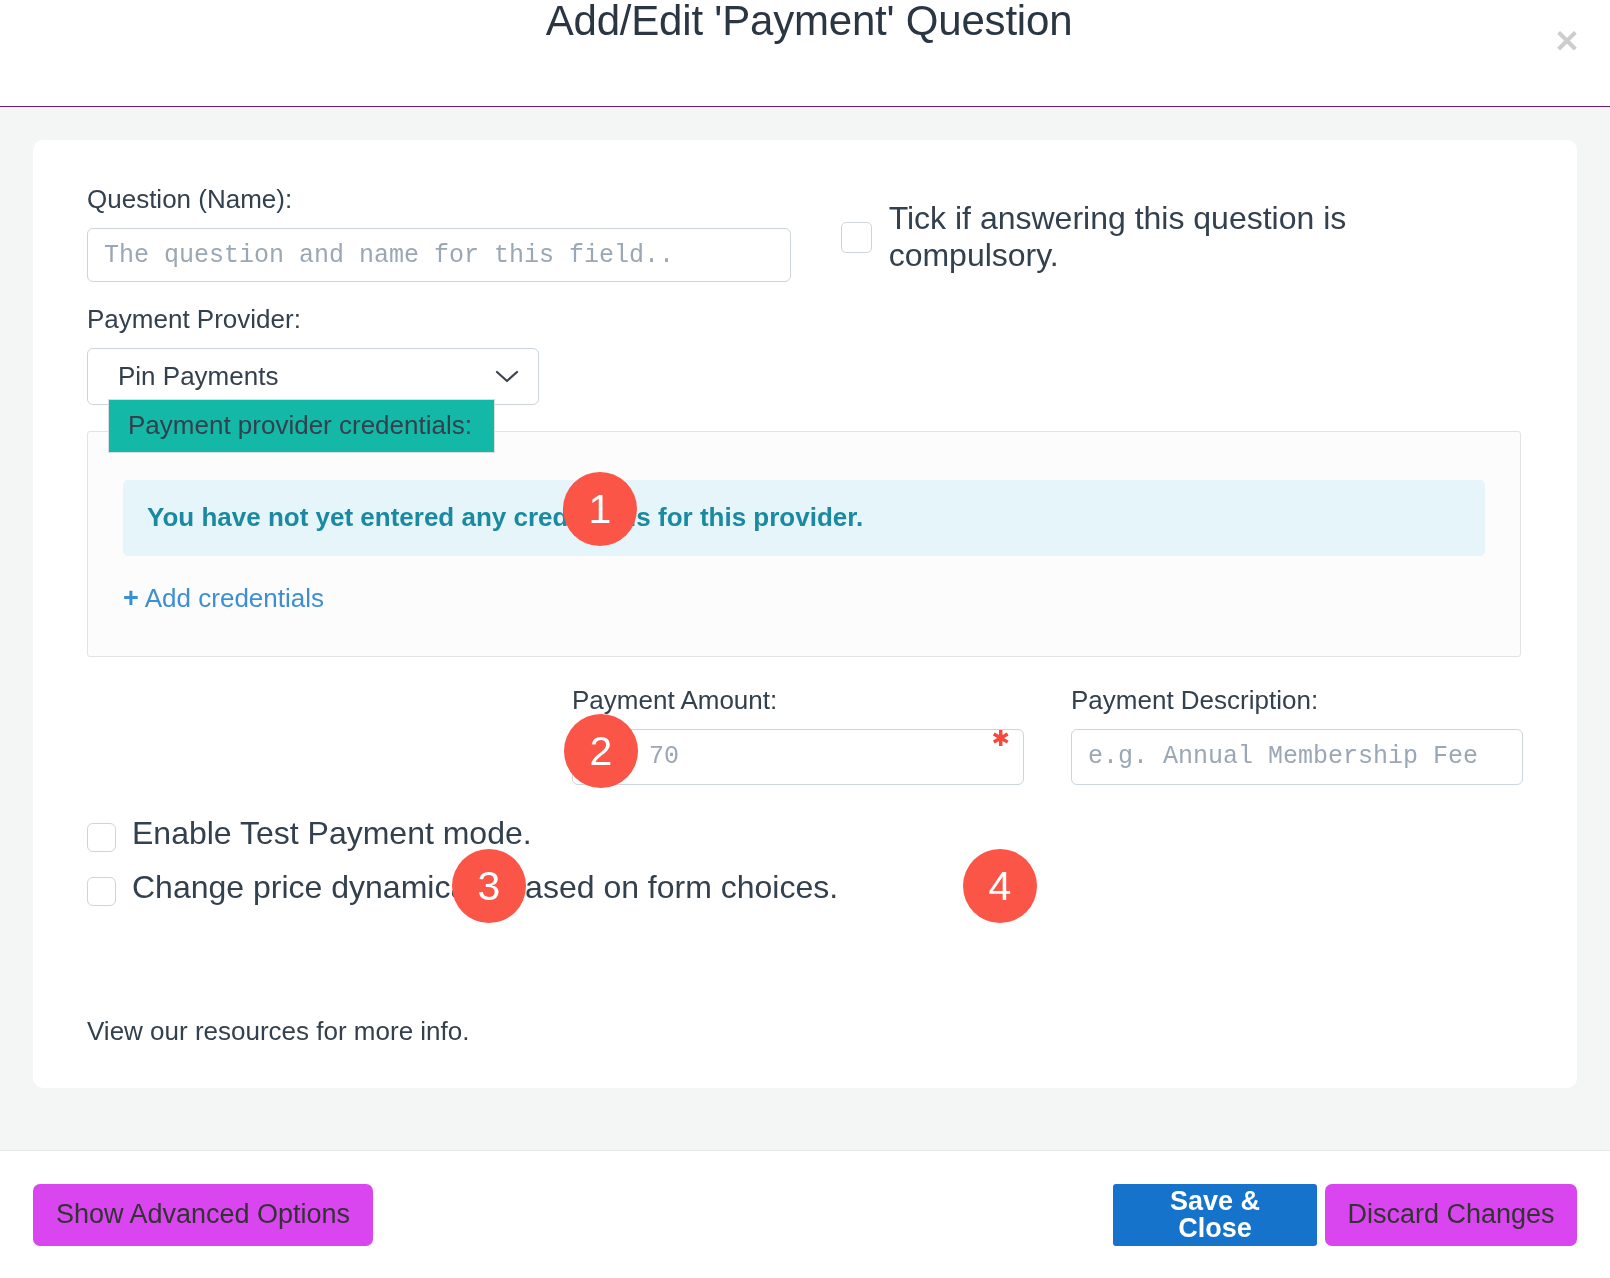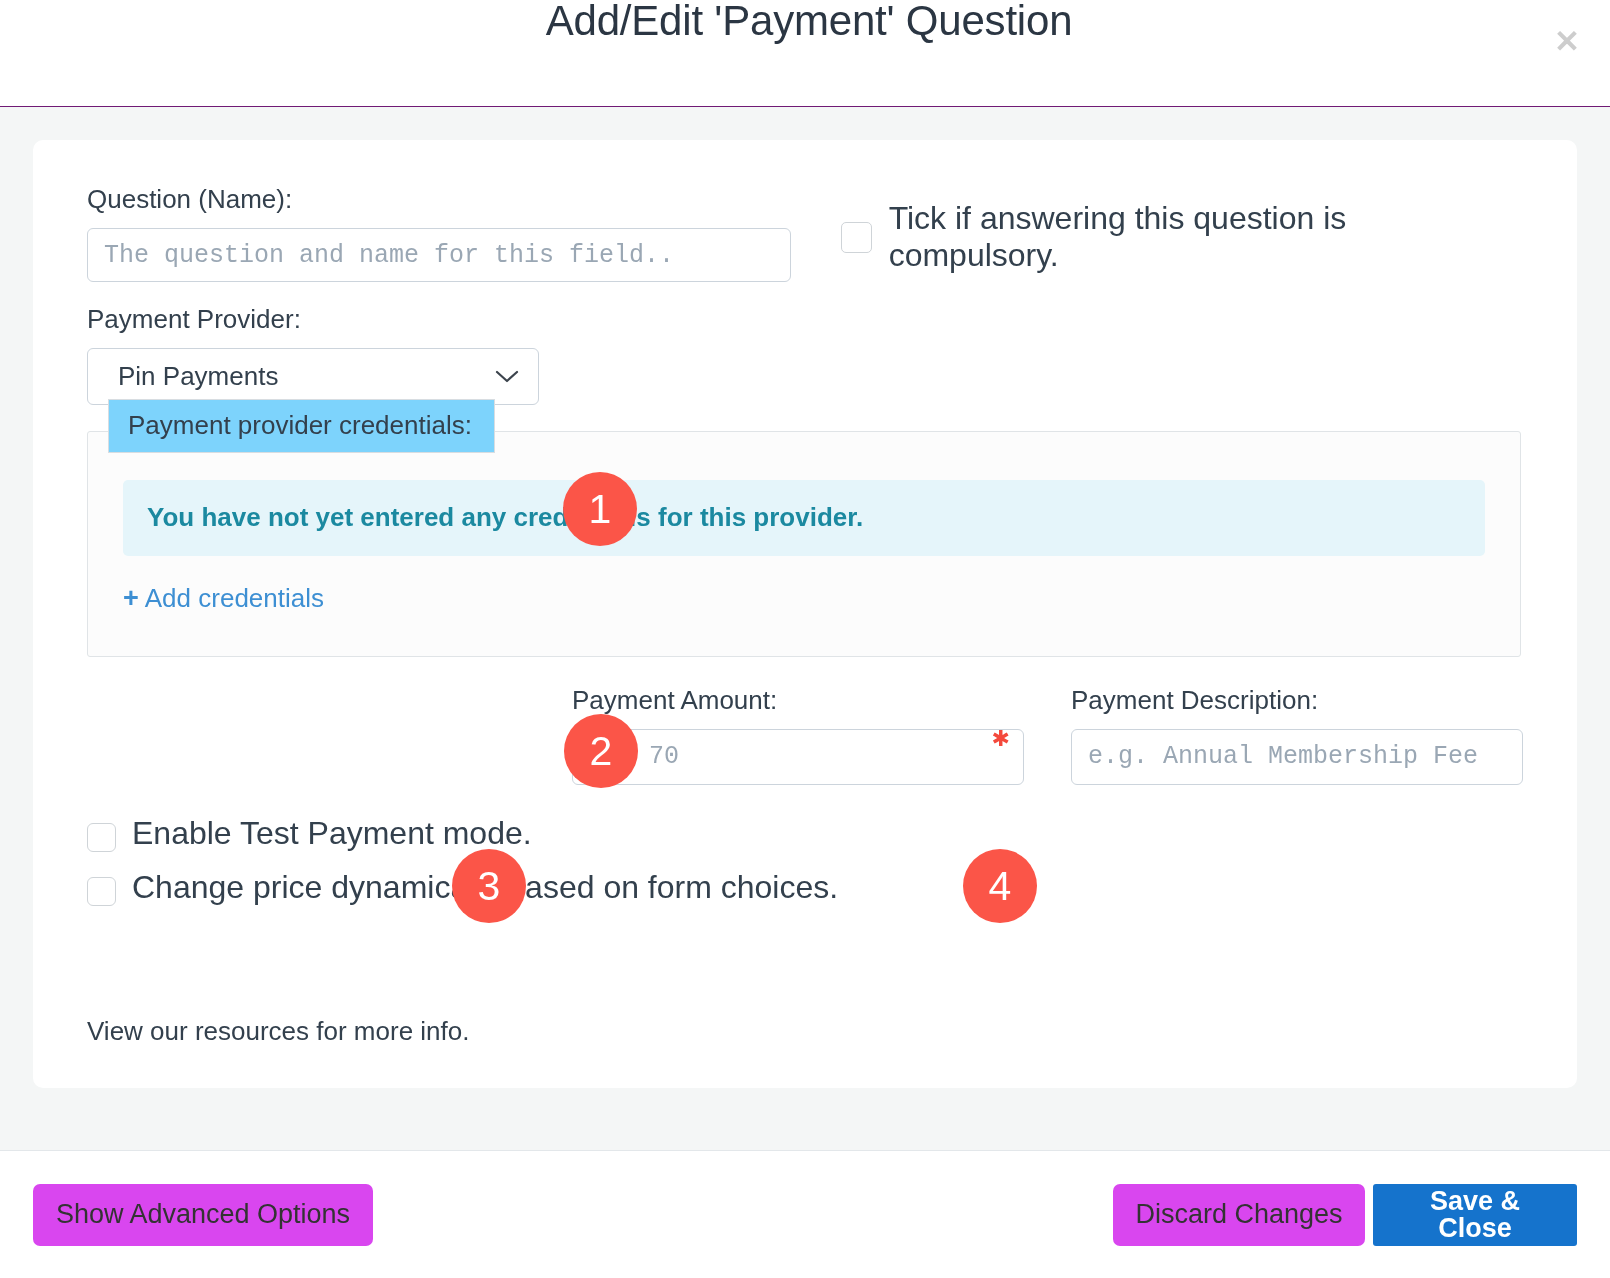--- a/index.html
+++ b/index.html
@@ -195,21 +195,21 @@
     border: 1px solid #e0e4e7;
     border-radius: 3px;
     background: #fcfcfc;
     padding: 48px 35px 42px 35px;
     width: 1434px;
   }
   .cred-legend {
     position: absolute;
     top: -33px;
     left: 20px;
-    background: #7dd3fc;
+    background: #14b8a6;
     border: 1px solid #d8dde1;
     padding: 11px 22px 11px 19px;
     font-size: 26px;
     color: #33404d;
     line-height: 1.15;
     z-index: 5;
   }
   .alert-info {
     background: #e5f5fa;
     border-radius: 5px;
@@ -381,17 +381,17 @@
         </div>
       </div>
 
       <div class="resources-note">View our resources for more info.</div>
     </div>
   </div>
 
   <div class="modal-footer">
     <button class="btn btn-default btn-adv">Show Advanced Options</button>
     <div class="footer-right">
+      <button class="btn btn-primary">Save &amp; Close</button>
       <button class="btn btn-default btn-discard">Discard Changes</button>
-      <button class="btn btn-primary">Save &amp; Close</button>
     </div>
   </div>
 </div>
 
 </body></html>

